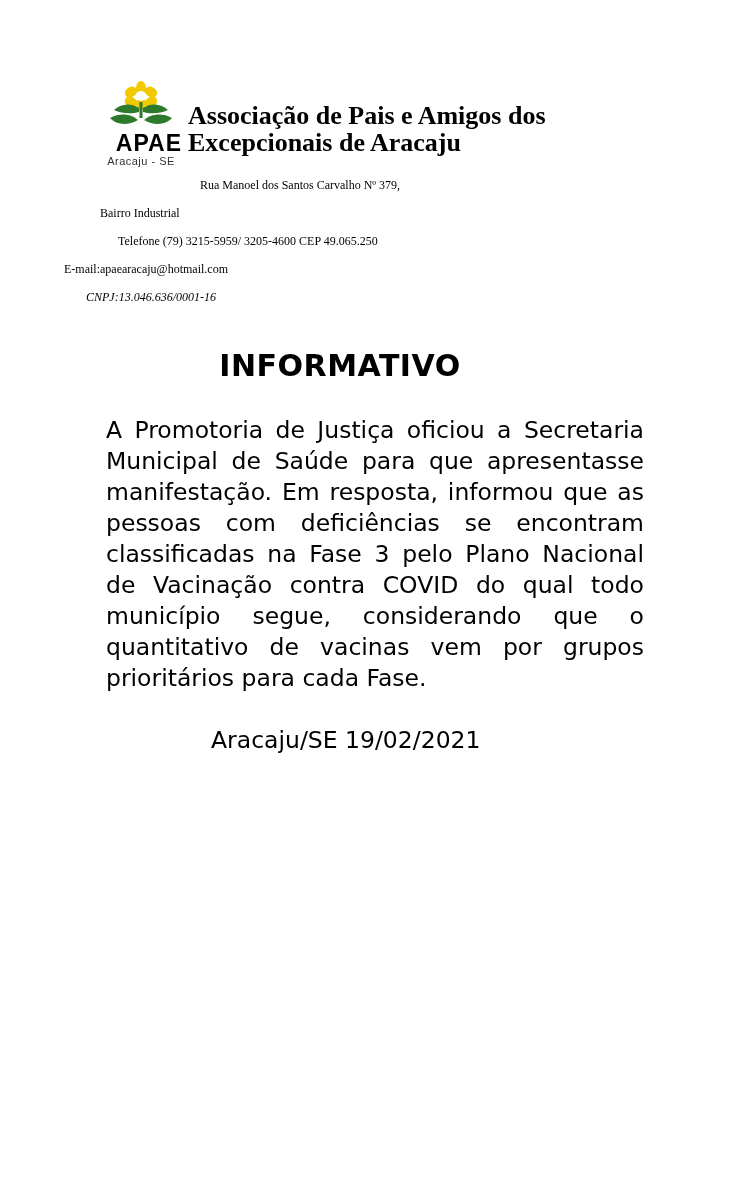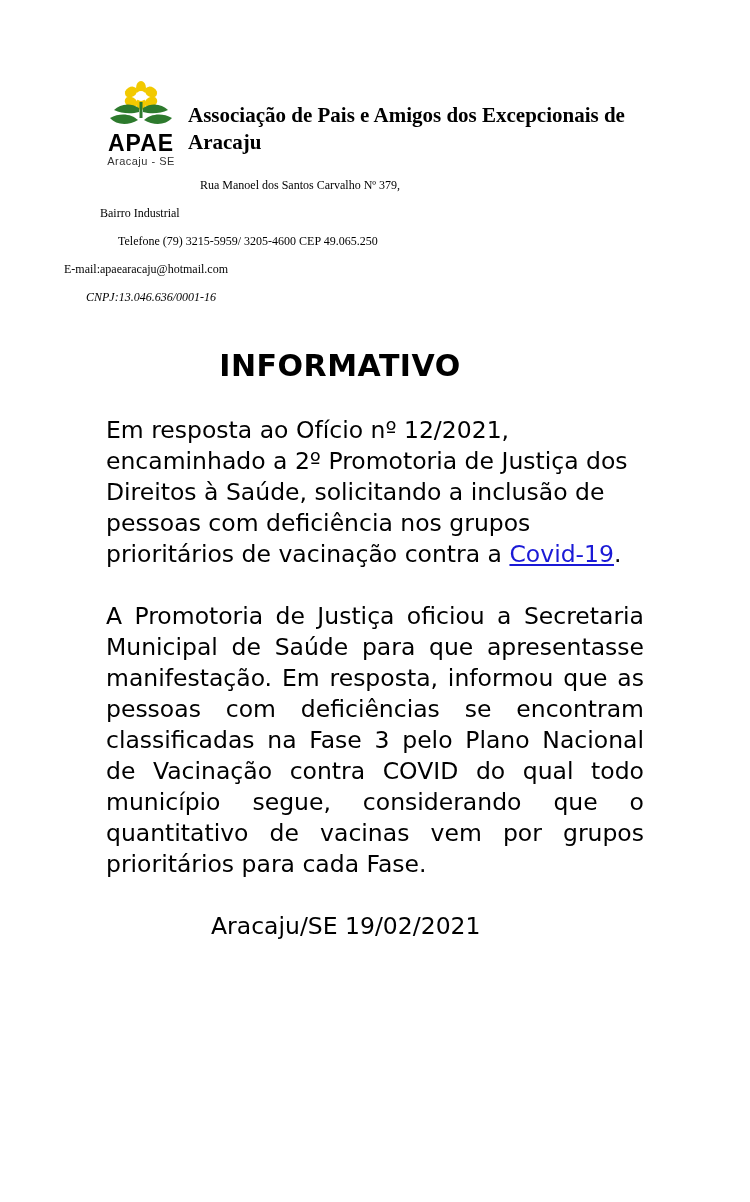--- a/index.html
+++ b/index.html
@@ -46,21 +46,21 @@
 
   .logo-mark {
     position: relative;
     height: 52px;
     width: 82px;
   }
 
   .org-name {
     font-family: "Liberation Serif", serif;
     font-weight: bold;
-    font-size: 21px;
+    font-size: 26px;
     line-height: 27px;
     margin-left: 6px;
     margin-top: 24px;
     max-width: 470px;
   }
 
   .addr {
     font-family: "Liberation Serif", serif;
     font-size: 12px;
     line-height: 28px;
@@ -148,43 +148,40 @@
             <rect x="39.5" y="22" width="3" height="16" fill="#2d7a2d"></rect>
 
             <g fill="#2d7a2d">
               <path d="M39 28 C30 22 20 24 14 30 C22 34 32 34 39 32 Z"></path>
               <path d="M43 28 C52 22 62 24 68 30 C60 34 50 34 43 32 Z"></path>
               <path d="M10 38 C20 32 32 34 38 40 C28 46 16 45 10 38 Z"></path>
               <path d="M72 38 C62 32 50 34 44 40 C54 46 66 45 72 38 Z"></path>
             </g>
           </svg>
         </div>
-        <div style="font-family:'Liberation Sans',sans-serif;font-weight:bold;font-size:23px;letter-spacing:1px;line-height:22px;text-align:center;">APAE</div>
+        <div style="font-family:'Liberation Sans',sans-serif;font-weight:bold;font-size:23px;letter-spacing:1px;line-height:22px;text-align:right;">APAE</div>
         <div style="font-family:'Liberation Sans',sans-serif;font-size:11px;letter-spacing:0.5px;text-align:center;color:#333;margin-top:1px;">Aracaju - SE</div>
       </div>
 
       <div class="org-name">Associação de Pais e Amigos dos Excepcionais de Aracaju</div>
     </div>
 
     <div class="addr">
       <div class="l1">Rua Manoel dos Santos Carvalho Nº 379,</div>
       <div class="l2">Bairro Industrial</div>
       <div class="l3">Telefone (79) 3215-5959/ 3205-4600 CEP 49.065.250</div>
       <div class="l4">E-mail:apaearacaju@hotmail.com</div>
       <div class="l5">CNPJ:13.046.636/0001-16</div>
     </div>
   </div>
 
   <div class="doc-title">INFORMATIVO</div>
 
   <div class="body-text">
 
-    <p class="para left">
-      <span>Em resposta ao Ofício nº 12/2021, encaminhado a 2º Promotoria de Justiça dos Direitos à Saúde, solicitando a inclusão de pessoas com deficiência nos grupos prioritários de vacinação contra a </span><a class="link" href="#">Covid-19</a><span>.</span>
-    </p>
 
     <p class="para justify">A Promotoria de Justiça oficiou a Secretaria Municipal de Saúde para que apresentasse manifestação. Em resposta, informou que as pessoas com deficiências se encontram classificadas na Fase 3 pelo Plano Nacional de Vacinação contra COVID do qual todo município segue, considerando que o quantitativo de vacinas vem por grupos prioritários para cada Fase.</p>
 
 
     <p class="para place-date">Aracaju/SE 19/02/2021</p>
   </div>
 
 </div>
 
 </body></html>

